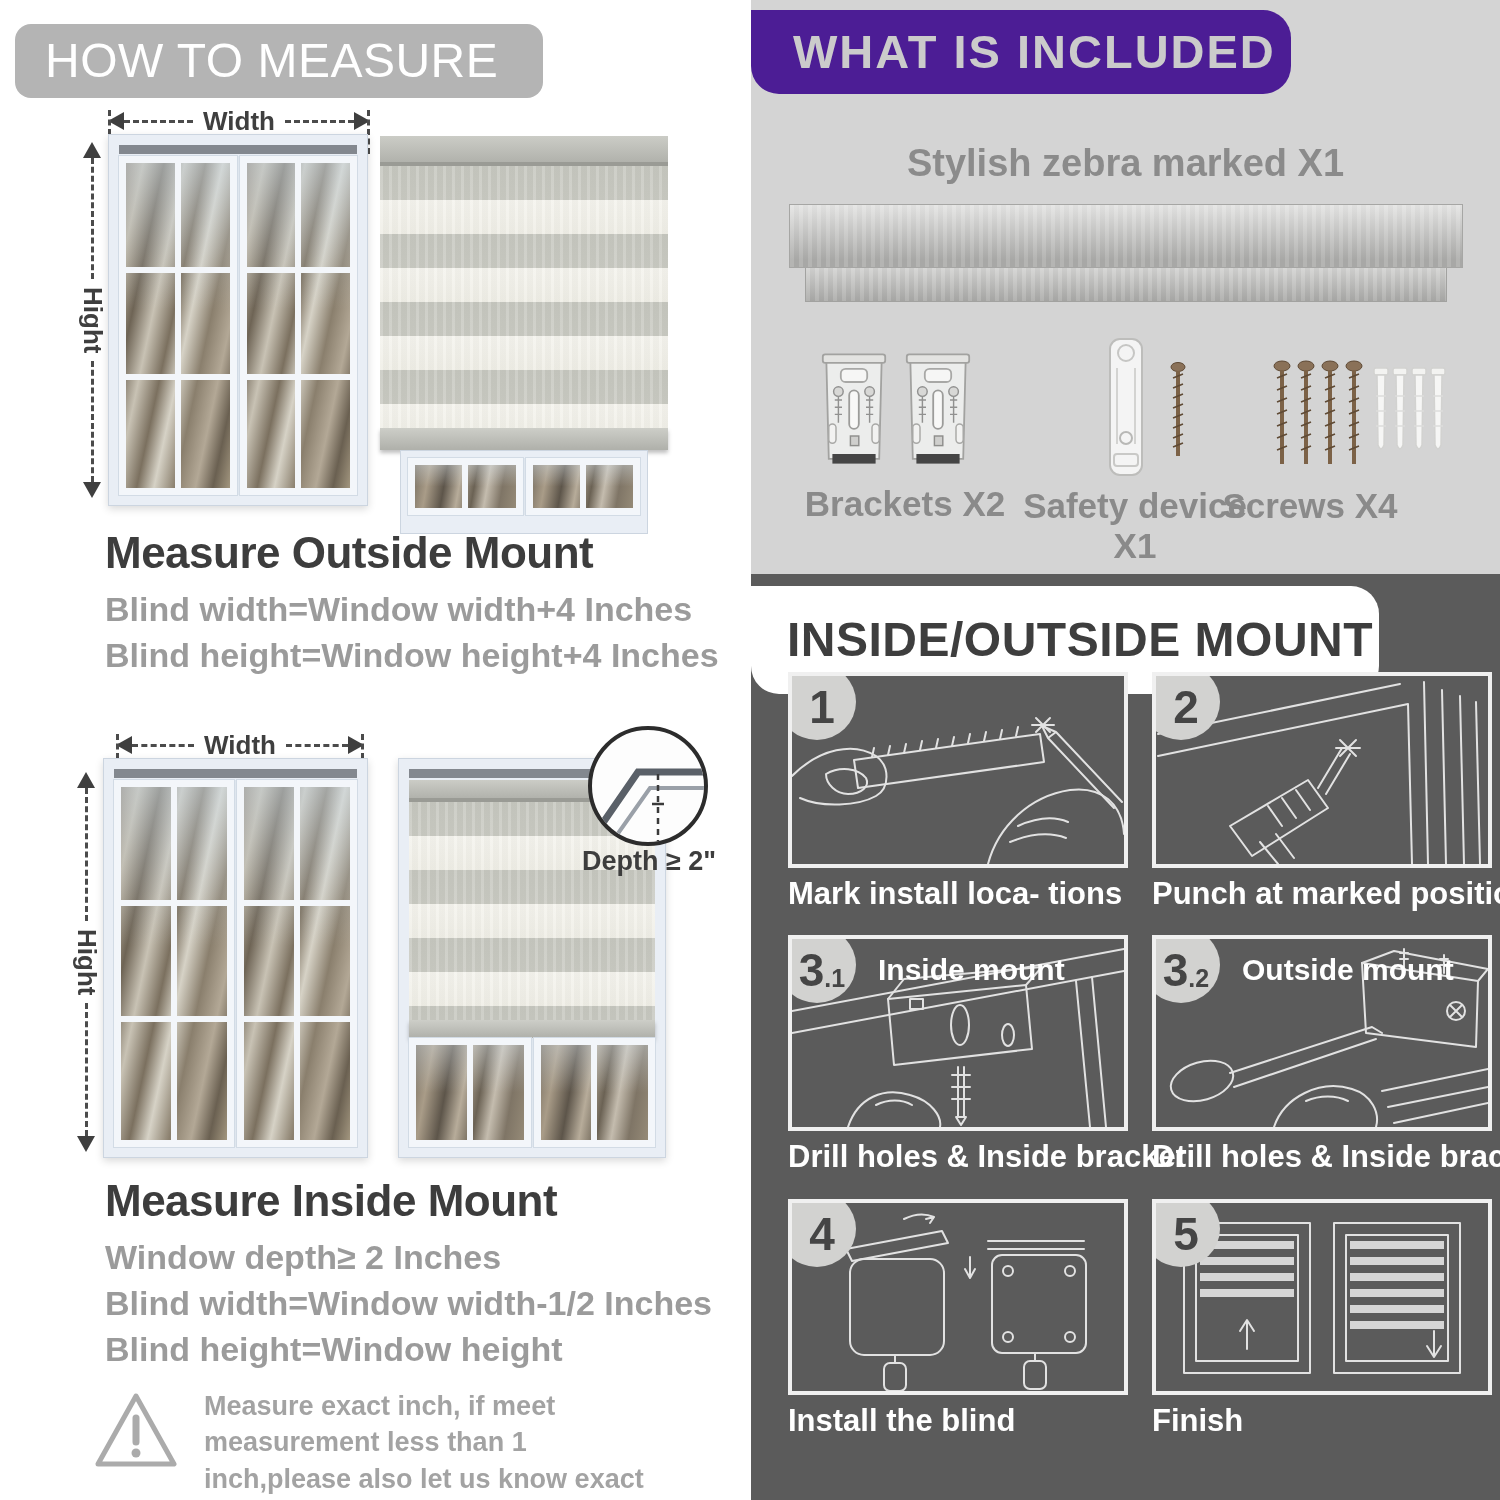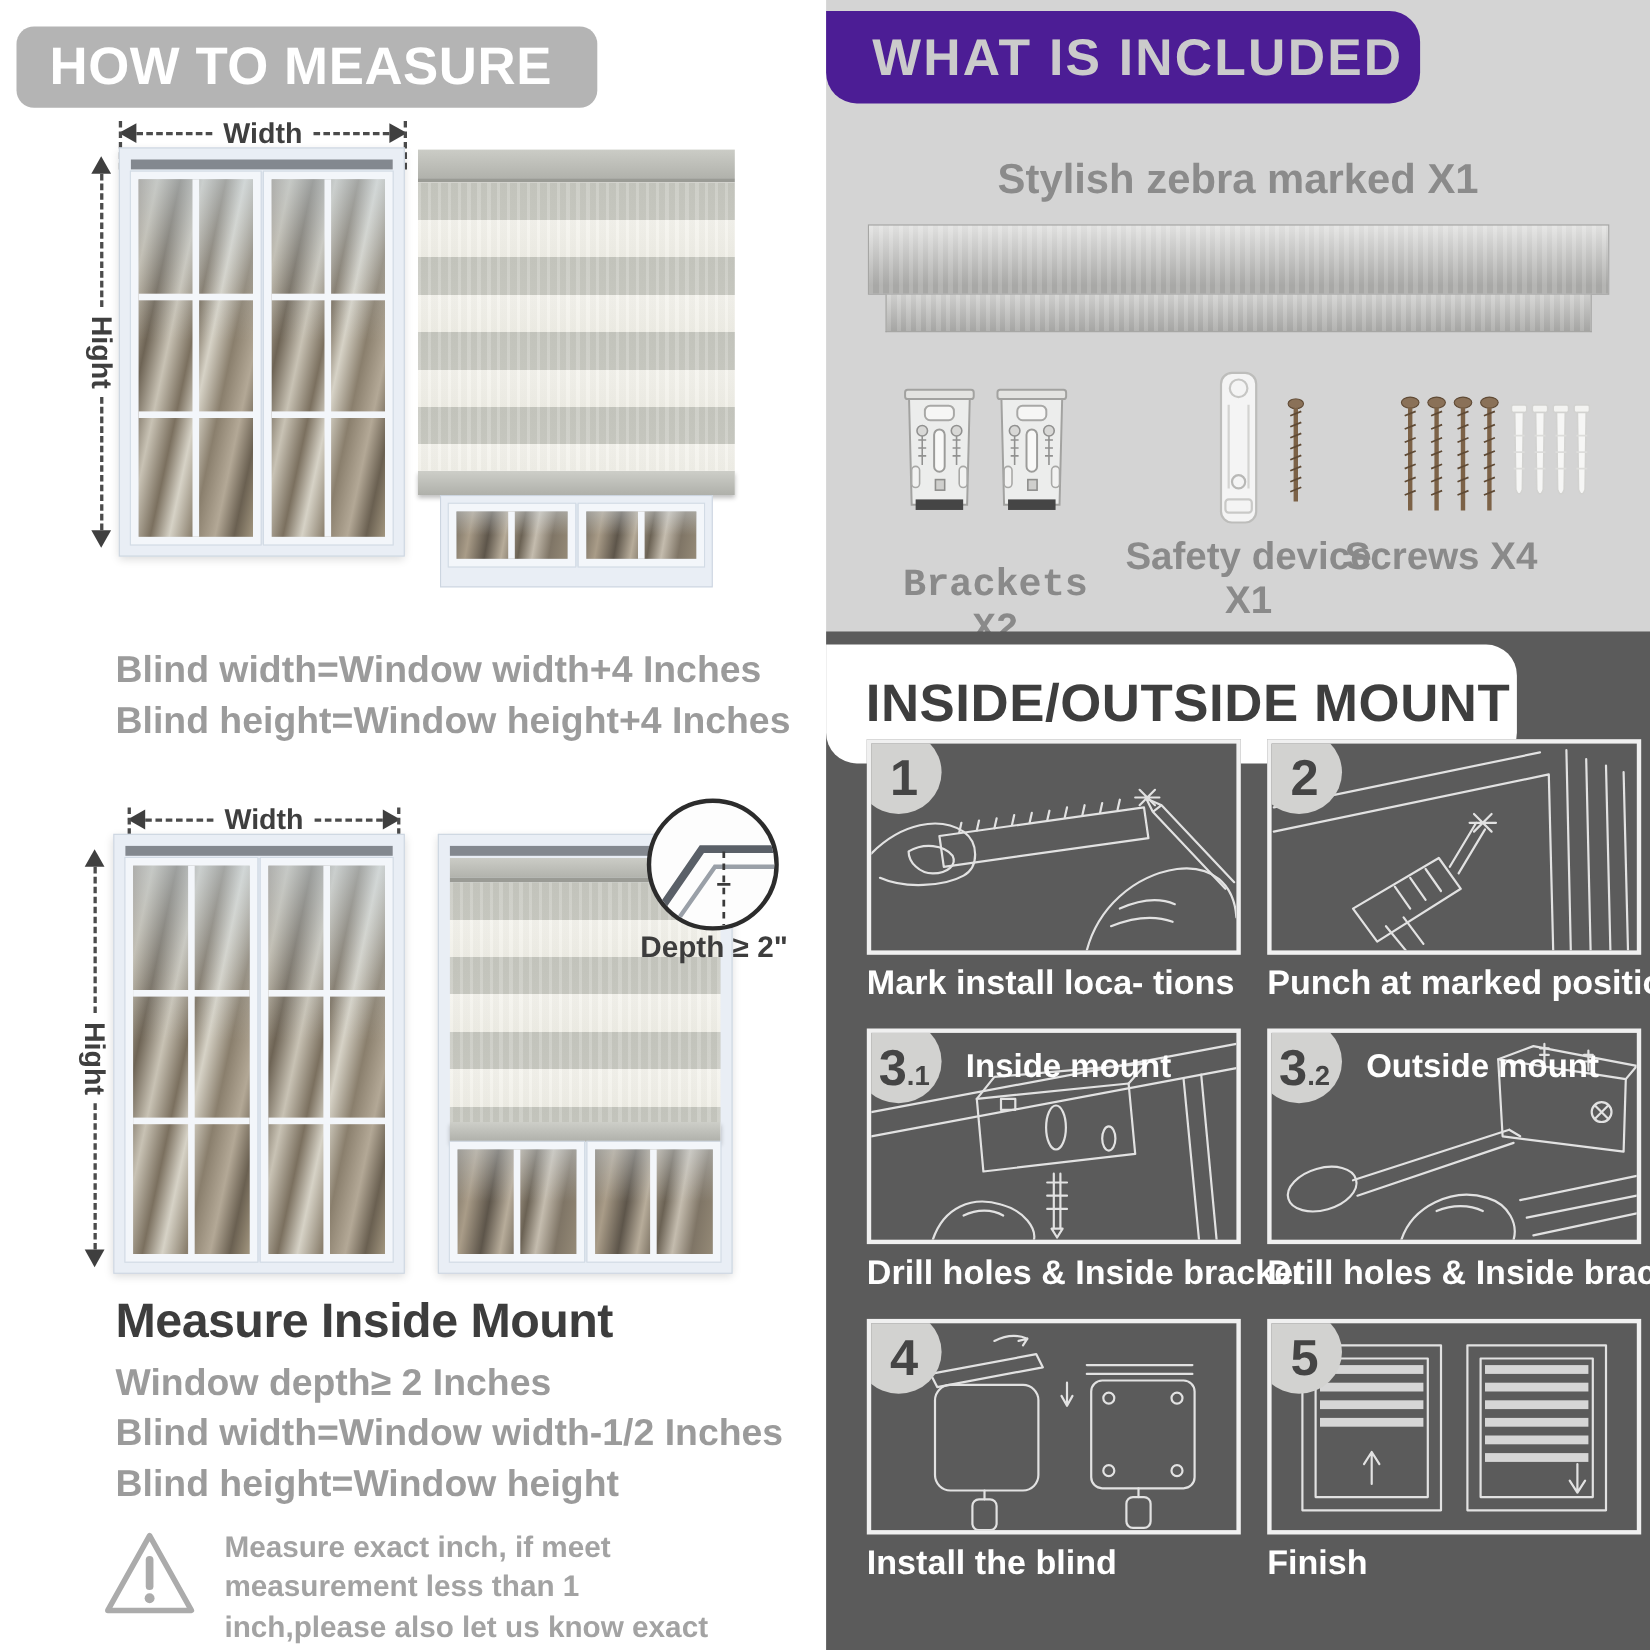--- a/index.html
+++ b/index.html
@@ -3,21 +3,21 @@
 <meta charset="utf-8">
 <style>
   html,body{margin:0;padding:0;background:#fff;}
   .canvas{position:relative;width:1500px;height:1500px;background:#ffffff;overflow:hidden;
           font-family:"Liberation Sans",sans-serif;}
   
   .sec-title{position:absolute;font-size:44px;font-weight:bold;color:#3d3d3d;letter-spacing:-.5px;}
   .sec-line{position:absolute;font-size:34px;font-weight:bold;color:#9b9b9b;}
   
   .htm-bar{position:absolute;left:15px;top:24px;width:528px;height:74px;background:#b4b4b4;
-           border-radius:16px;color:#fff;font-size:48px;font-weight:bold;line-height:74px;
+           border-radius:16px;color:#fff;font-size:48px;font-weight:normal;line-height:74px;
            padding-left:30px;box-sizing:border-box;letter-spacing:.5px;}
   
   .harrow{position:absolute;display:flex;align-items:center;height:30px;}
   .harrow .dash{flex:1;height:0;border-top:3px dashed #4b4b4b;}
   .harrow-label{font-weight:bold;font-size:26px;color:#3f3f3f;padding:0 10px;white-space:nowrap;}
   .ah{width:0;height:0;border-top:9px solid transparent;border-bottom:9px solid transparent;}
   .ah.left{border-right:16px solid #3f3f3f;}
   .ah.right{border-left:16px solid #3f3f3f;}
   .tick{position:absolute;top:4px;height:44px;border-left:3px dashed #4b4b4b;}
   .tick.t-left{left:0;}
@@ -148,20 +148,21 @@
             <div class="mv"></div>
           </div>
         <div class="sash">
             <div class="glass glassB"></div>
             <div class="mv"></div>
           </div>
       </div>
     </div>
   </div>
 
+  <div class="sec-title" style="left:105px;top:528px;">Measure Outside Mount</div>
   <div class="sec-line" style="left:105px;top:590px;">Blind width=Window width+4 Inches</div>
   <div class="sec-line" style="left:105px;top:636px;">Blind height=Window height+4 Inches</div>
 
   <div class="harrow" style="left:116px;top:730px;width:248px;">
     <span class="tick t-left"></span>
     <span class="ah left"></span>
     <span class="dash"></span>
     <span class="harrow-label">Width</span>
     <span class="dash"></span>
     <span class="ah right"></span>
@@ -336,21 +337,21 @@
         <path d="M4 30 h10 M4 45 h10 M4 60 h10" stroke="#dddddb" stroke-width="1.5"></path>
       </g>
       <g transform="translate(57,0)">
         <rect x="2" y="2" width="14" height="7" rx="2" fill="#f3f3f1" stroke="#d2d2d0" stroke-width="1.5"></rect>
         <path d="M5 9 h8 l-1 70 q-3 8 -6 0 z" fill="rgba(250,250,248,.9)" stroke="#d2d2d0" stroke-width="1.5"></path>
         <path d="M4 30 h10 M4 45 h10 M4 60 h10" stroke="#dddddb" stroke-width="1.5"></path>
       </g>
     </svg>
   </div>
 
-  <div class="item-label" style="left:790px;top:512px;width:230px;font-family:Liberation Mono, monospace;">Brackets X2</div>
+  <div class="item-label" style="left:790px;top:484px;width:230px;">Brackets X2</div>
   <div class="item-label" style="left:1015px;top:486px;width:240px;">Safety device X1</div>
   <div class="item-label" style="left:1220px;top:486px;width:180px;">Screws X4</div>
 
   <div class="panel-bottom"></div>
   <div class="iom-box">INSIDE/OUTSIDE MOUNT</div>
 
   <div class="step" style="left:788px;top:672px;">
     <div class="step-box">
       <div class="art">
         <svg width="332" height="188" viewBox="0 0 332 188">

